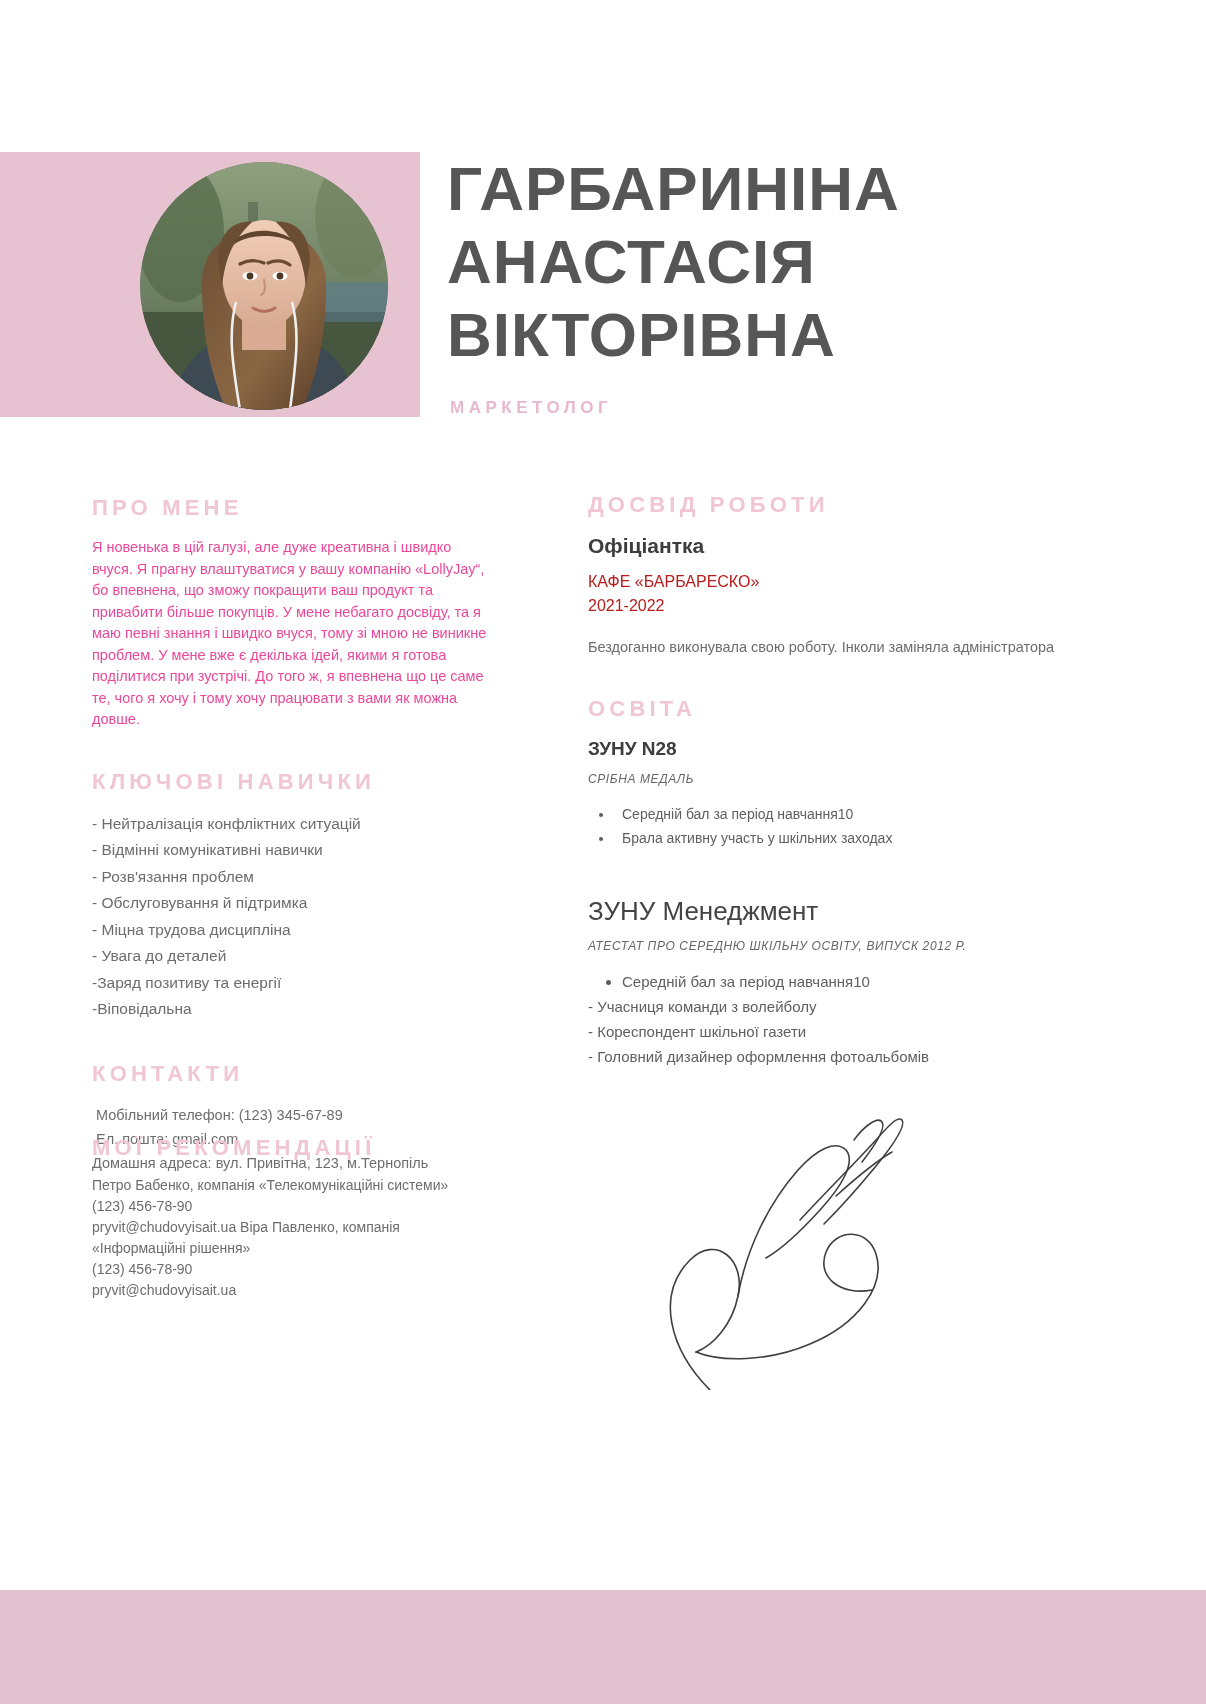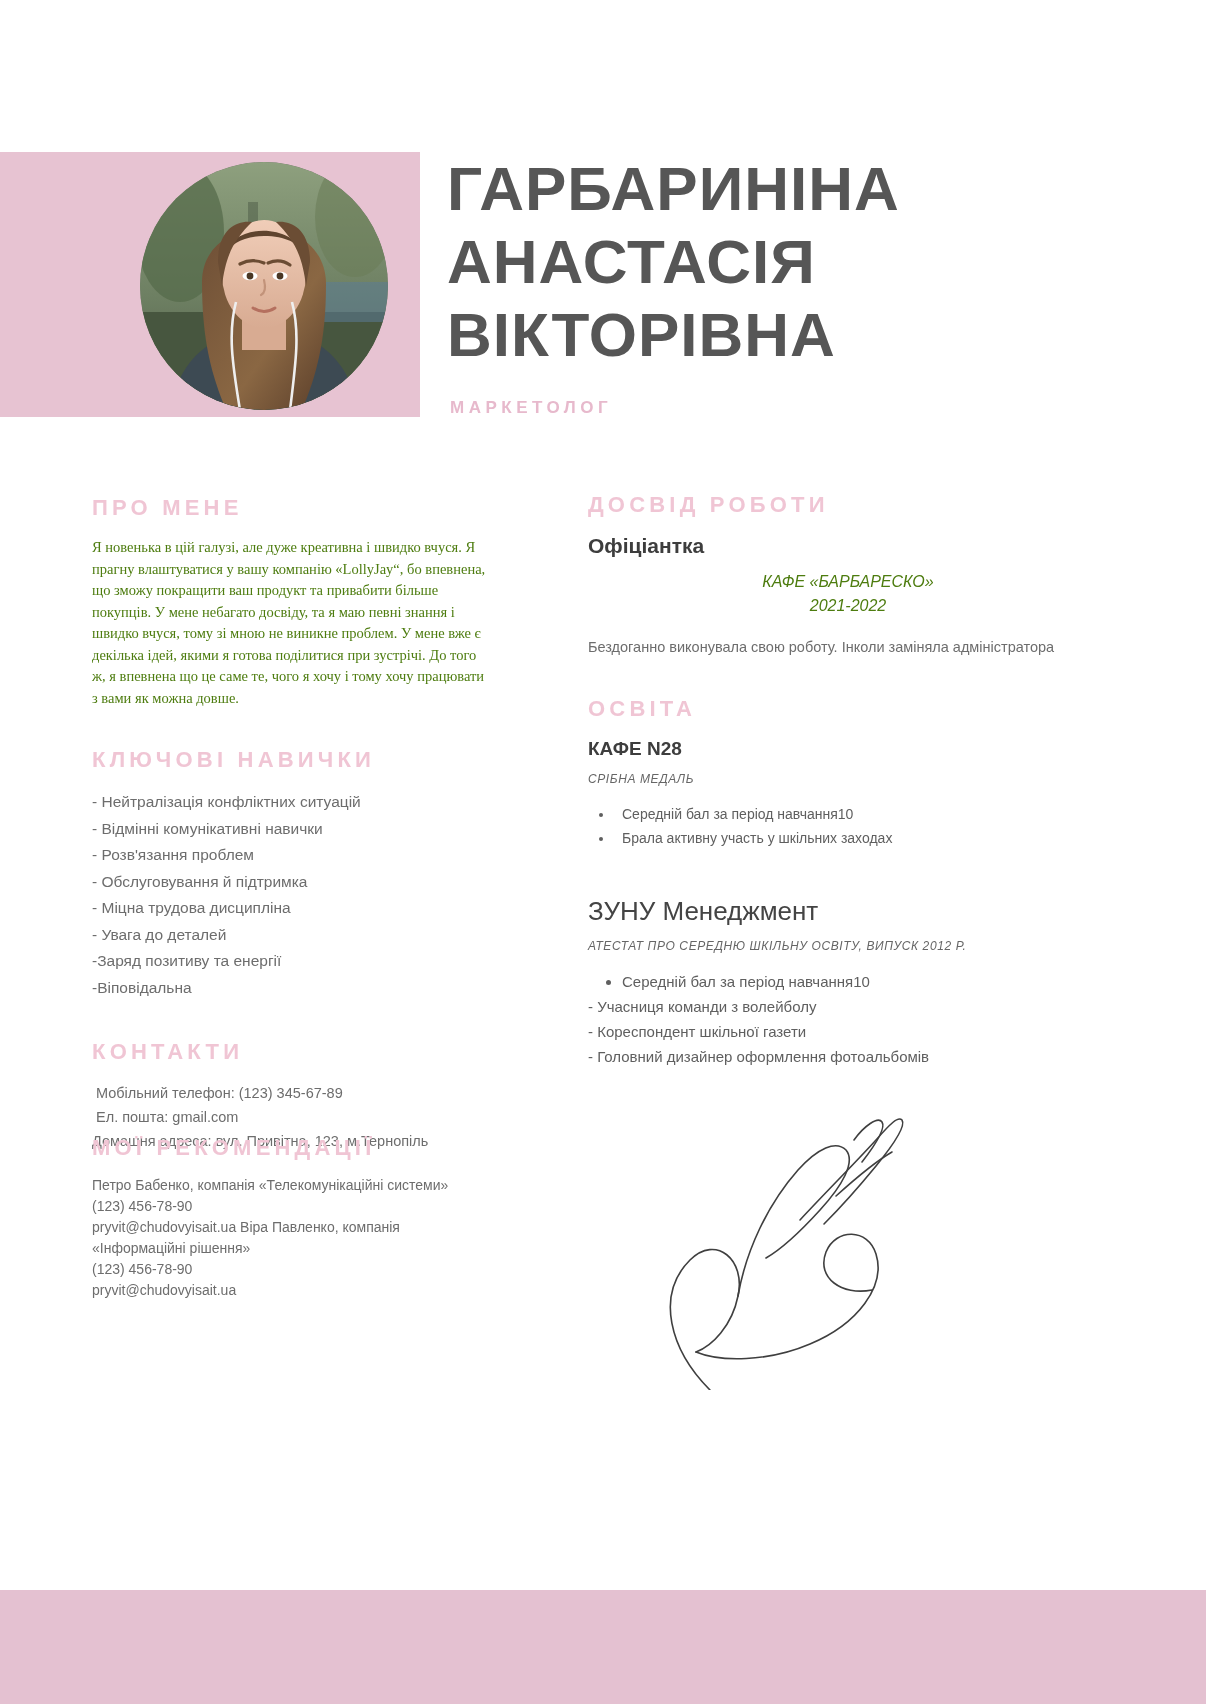--- a/index.html
+++ b/index.html
@@ -44,34 +44,34 @@
   .col-left{position:absolute;left:92px;top:495px;width:400px;}
   .col-right{position:absolute;left:588px;top:492px;width:520px;}
 
   .sec-title{
     font-size:22px;letter-spacing:4.2px;font-weight:bold;
     color:#f0c5d4;margin:0 0 16px 0;
   }
   .sec-title.gap{margin-top:38px;}
 
   .body-text{
-    font-size:14.5px;line-height:21.5px;color:#4d7c0f;margin:0;font-family:Liberation Serif, serif;
+    font-size:14.5px;line-height:21.5px;color:#ec4899;margin:0;
   }
   .list{margin:0;padding:0;list-style:none;}
   .list li{font-size:15.5px;line-height:26.5px;color:#6d6d6d;}
 
   .contact-line{font-size:14.5px;line-height:24px;color:#6d6d6d;}
   .contact-line.ind{padding-left:4px;}
 
   
   .job-title{
     font-size:21px;font-weight:bold;color:#3d3d3d;margin:0 0 12px 0;
   }
   .job-sub{
-    font-size:16px;font-style:italic;color:#4d7c0f;line-height:24px;margin:0 0 18px 0;text-align:center;
+    font-size:16px;color:#b91c1c;line-height:24px;margin:0 0 18px 0;
   }
   .job-desc{font-size:14.5px;line-height:22px;color:#6d6d6d;margin:0;}
 
   .edu-title{font-size:19px;font-weight:bold;color:#3d3d3d;margin:0 0 12px 0;}
   .edu-title.reg{font-weight:normal;font-size:26px;color:#444;}
   .edu-sub{font-size:12px;font-style:italic;letter-spacing:.6px;color:#666;margin:0 0 16px 0;}
   .bullets{margin:0;padding-left:26px;}
   .bullets li{font-size:14px;line-height:24px;color:#5f5f5f;padding-left:8px;}
   .dashlist{margin:0;padding:0;list-style:none;}
   .dashlist li{font-size:15px;line-height:25px;color:#5f5f5f;}
@@ -193,21 +193,21 @@
     <h2 class="sec-title">ДОСВІД РОБОТИ</h2>
     <h3 class="job-title">Офіціантка</h3>
     <p class="job-sub">
       <span>КАФЕ «БАРБАРЕСКО»</span><br>
       <span>2021-2022</span>
     </p>
     <p class="job-desc">Бездоганно виконувала свою роботу. Інколи заміняла адміністратора</p>
 
     <h2 class="sec-title gap">ОСВІТА</h2>
 
-    <h3 class="edu-title">КАФЕ N28</h3>
+    <h3 class="edu-title">ЗУНУ N28</h3>
     <p class="edu-sub">СРІБНА МЕДАЛЬ</p>
     <ul class="bullets">
       <li>Середній бал за період навчання10</li>
       <li>Брала активну участь у шкільних заходах</li>
     </ul>
 
     <h3 class="edu-title reg" style="margin-top:46px;">ЗУНУ Менеджмент</h3>
     <p class="edu-sub">АТЕСТАТ ПРО СЕРЕДНЮ ШКІЛЬНУ ОСВІТУ, ВИПУСК 2012 Р.</p>
     <ul class="bullet-one">
       <li>Середній бал за період навчання10</li>

